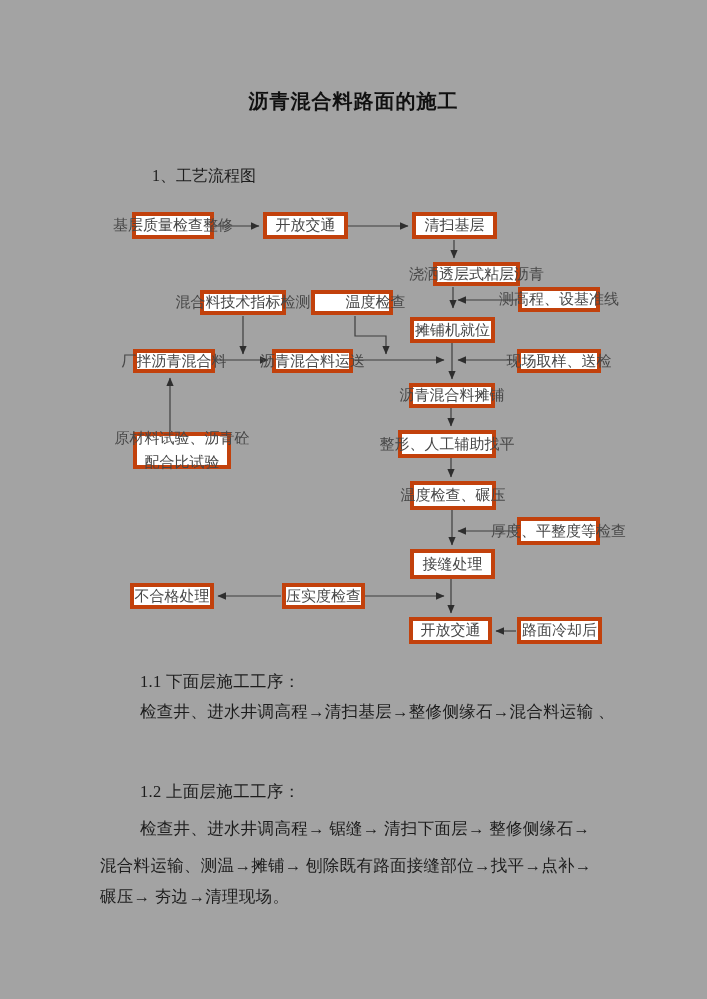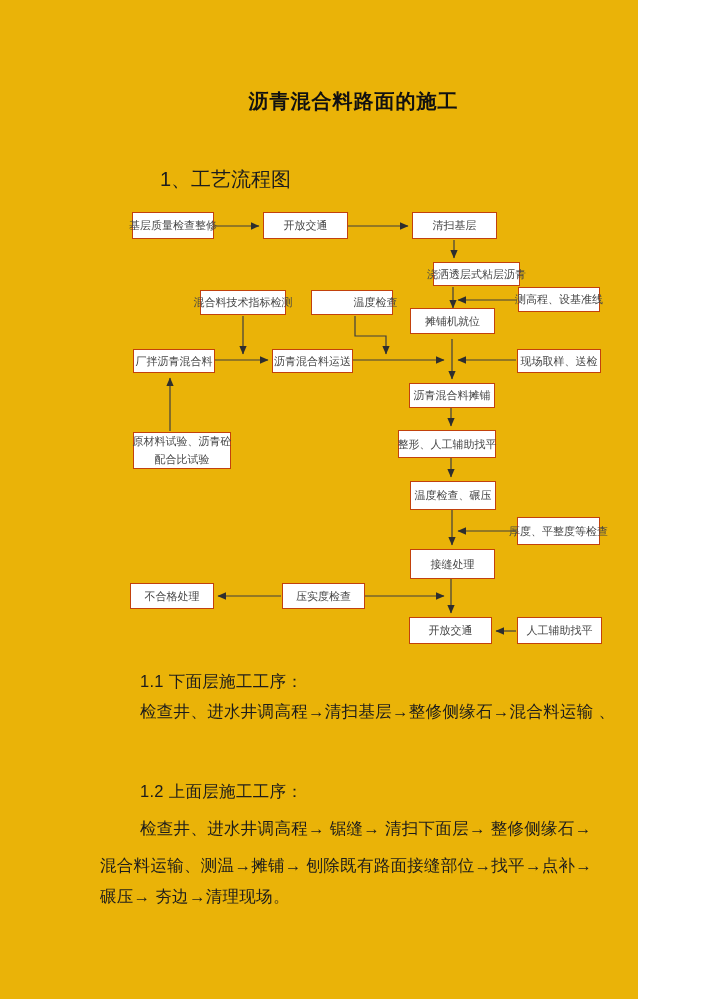--- a/index.html
+++ b/index.html
@@ -1,36 +1,36 @@
 <!DOCTYPE html>
 <html><head>
 <meta charset="utf-8">
 <style>
   html,body{margin:0;padding:0;background:#ffffff;}
   .page{
     position:relative;
-    width:638px;height:999px;
-    background:#eab308;
-    font-family:Liberation Sans, sans-serif;
+    width:707px;height:999px;
+    background:#a3a3a3;
+    font-family:Liberation Serif, serif;
     color:#222;
     overflow:hidden;
   }
   .doc-title{
     position:absolute;top:88px;left:0;width:707px;
     text-align:center;font-size:20px;font-weight:bold;
     letter-spacing:1px;color:#111;
   }
-  .sec-heading{position:absolute;font-size:20px;color:#1d1d1d;margin-left:8px;}
+  .sec-heading{position:absolute;font-size:16px;color:#1d1d1d;}
   .flow-svg{position:absolute;left:0;top:0;pointer-events:none;}
   .fbox{
     position:absolute;
-    border:1px solid #c2410c;
+    border:4px solid #c2410c;
     background:#ffffff;
     display:flex;align-items:center;justify-content:center;
-    font-size:11px;color:#474747;
+    font-size:15px;color:#474747;
     white-space:nowrap;
     box-sizing:border-box;
     letter-spacing:0;
   }
   .fbox.twoline{flex-direction:column;white-space:nowrap;line-height:1.55;}
   .bodyline{position:absolute;font-size:16.5px;color:#1c1c1c;white-space:nowrap;letter-spacing:0.3px;text-align:center;}
 </style>
 </head>
 <body>
 
@@ -70,37 +70,37 @@
     </g>
   </svg>
 
   <div class="fbox" style="left:132px;top:212px;width:82px;height:27px;">基层质量检查整修</div>
   <div class="fbox" style="left:263px;top:212px;width:85px;height:27px;">开放交通</div>
   <div class="fbox" style="left:412px;top:212px;width:85px;height:27px;">清扫基层</div>
   <div class="fbox" style="left:410px;top:262px;width:87px;height:24px;margin-left:23px;">浇洒透层式粘层沥青</div>
   <div class="fbox" style="left:200px;top:290px;width:86px;height:25px;">混合料技术指标检测</div>
   <div class="fbox" style="left:311px;top:290px;width:82px;height:25px;padding-left:47px;">温度检查</div>
   <div class="fbox" style="left:518px;top:287px;width:82px;height:25px;">测高程、设基准线</div>
-  <div class="fbox" style="left:410px;top:308px;width:85px;height:26px;">摊铺机就位</div>
+  <div class="fbox" style="left:410px;top:317px;width:85px;height:26px;">摊铺机就位</div>
   <div class="fbox" style="left:133px;top:349px;width:82px;height:24px;">厂拌沥青混合料</div>
   <div class="fbox" style="left:272px;top:349px;width:81px;height:24px;">沥青混合料运送</div>
   <div class="fbox" style="left:517px;top:349px;width:84px;height:24px;">现场取样、送检</div>
   <div class="fbox" style="left:409px;top:383px;width:86px;height:25px;">沥青混合料摊铺</div>
   <div class="fbox twoline" style="left:133px;top:432px;width:98px;height:37px;">
     <span>原材料试验、沥青砼</span>
     <span>配合比试验</span>
   </div>
   <div class="fbox" style="left:398px;top:430px;width:98px;height:28px;">整形、人工辅助找平</div>
   <div class="fbox" style="left:410px;top:481px;width:86px;height:29px;">温度检查、碾压</div>
   <div class="fbox" style="left:517px;top:517px;width:83px;height:28px;">厚度、平整度等检查</div>
   <div class="fbox" style="left:410px;top:549px;width:85px;height:30px;">接缝处理</div>
   <div class="fbox" style="left:130px;top:583px;width:84px;height:26px;">不合格处理</div>
   <div class="fbox" style="left:282px;top:583px;width:83px;height:26px;">压实度检查</div>
   <div class="fbox" style="left:409px;top:617px;width:83px;height:27px;">开放交通</div>
-  <div class="fbox" style="left:517px;top:617px;width:85px;height:27px;">人工辅助找平</div>
+  <div class="fbox" style="left:517px;top:617px;width:85px;height:27px;">路面冷却后</div>
 
   <div class="bodyline" style="left:140px;top:671px;">1.1 下面层施工工序：</div>
   <div class="bodyline" style="left:140px;top:701px;">检查井、进水井调高程→清扫基层→整修侧缘石→混合料运输 、</div>
 
   <div class="bodyline" style="left:140px;top:781px;">1.2 上面层施工工序：</div>
   <div class="bodyline" style="left:140px;top:818px;">检查井、进水井调高程→ 锯缝→ 清扫下面层→ 整修侧缘石→</div>
   <div class="bodyline" style="left:100px;top:855px;">混合料运输、测温→摊铺→ 刨除既有路面接缝部位→找平→点补→</div>
   <div class="bodyline" style="left:100px;top:886px;">碾压→ 夯边→清理现场。</div>
 
 </div>

